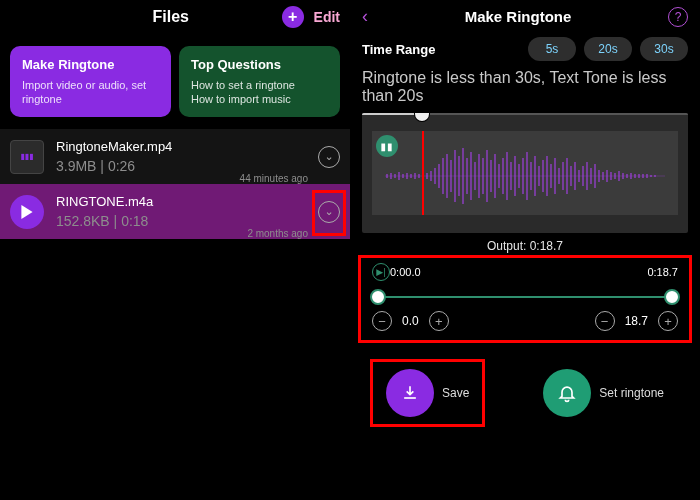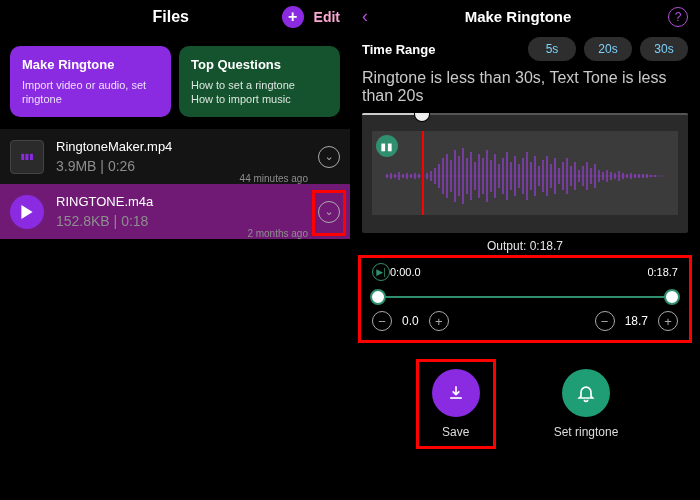--- a/index.html
+++ b/index.html
@@ -144,21 +144,21 @@
   .trim-group { display:flex; align-items:center; gap:10px; }
   .circ-btn {
     width:20px; height:20px; border:1.5px solid #aaa; border-radius:50%;
     display:flex; align-items:center; justify-content:center; color:#aaa; font-size:13px;
   }
 
   .actions {
     display:flex; justify-content:center; gap:46px; margin-top:20px;
   }
   .action {
-    display:flex; flex-direction:column; align-items:center; gap:8px;
+    display:flex; align-items:center; gap:8px;
     font-size:12px; color:#ddd;
   }
   .action-circle {
     width:48px; height:48px; border-radius:50%;
     display:flex; align-items:center; justify-content:center;
   }
   .ac-purple { background:#8a2be2; color:#fff; }
   .ac-green  { background:#1f9d74; color:#fff; }
   .action-box { padding:8px 14px; }
 </style>

